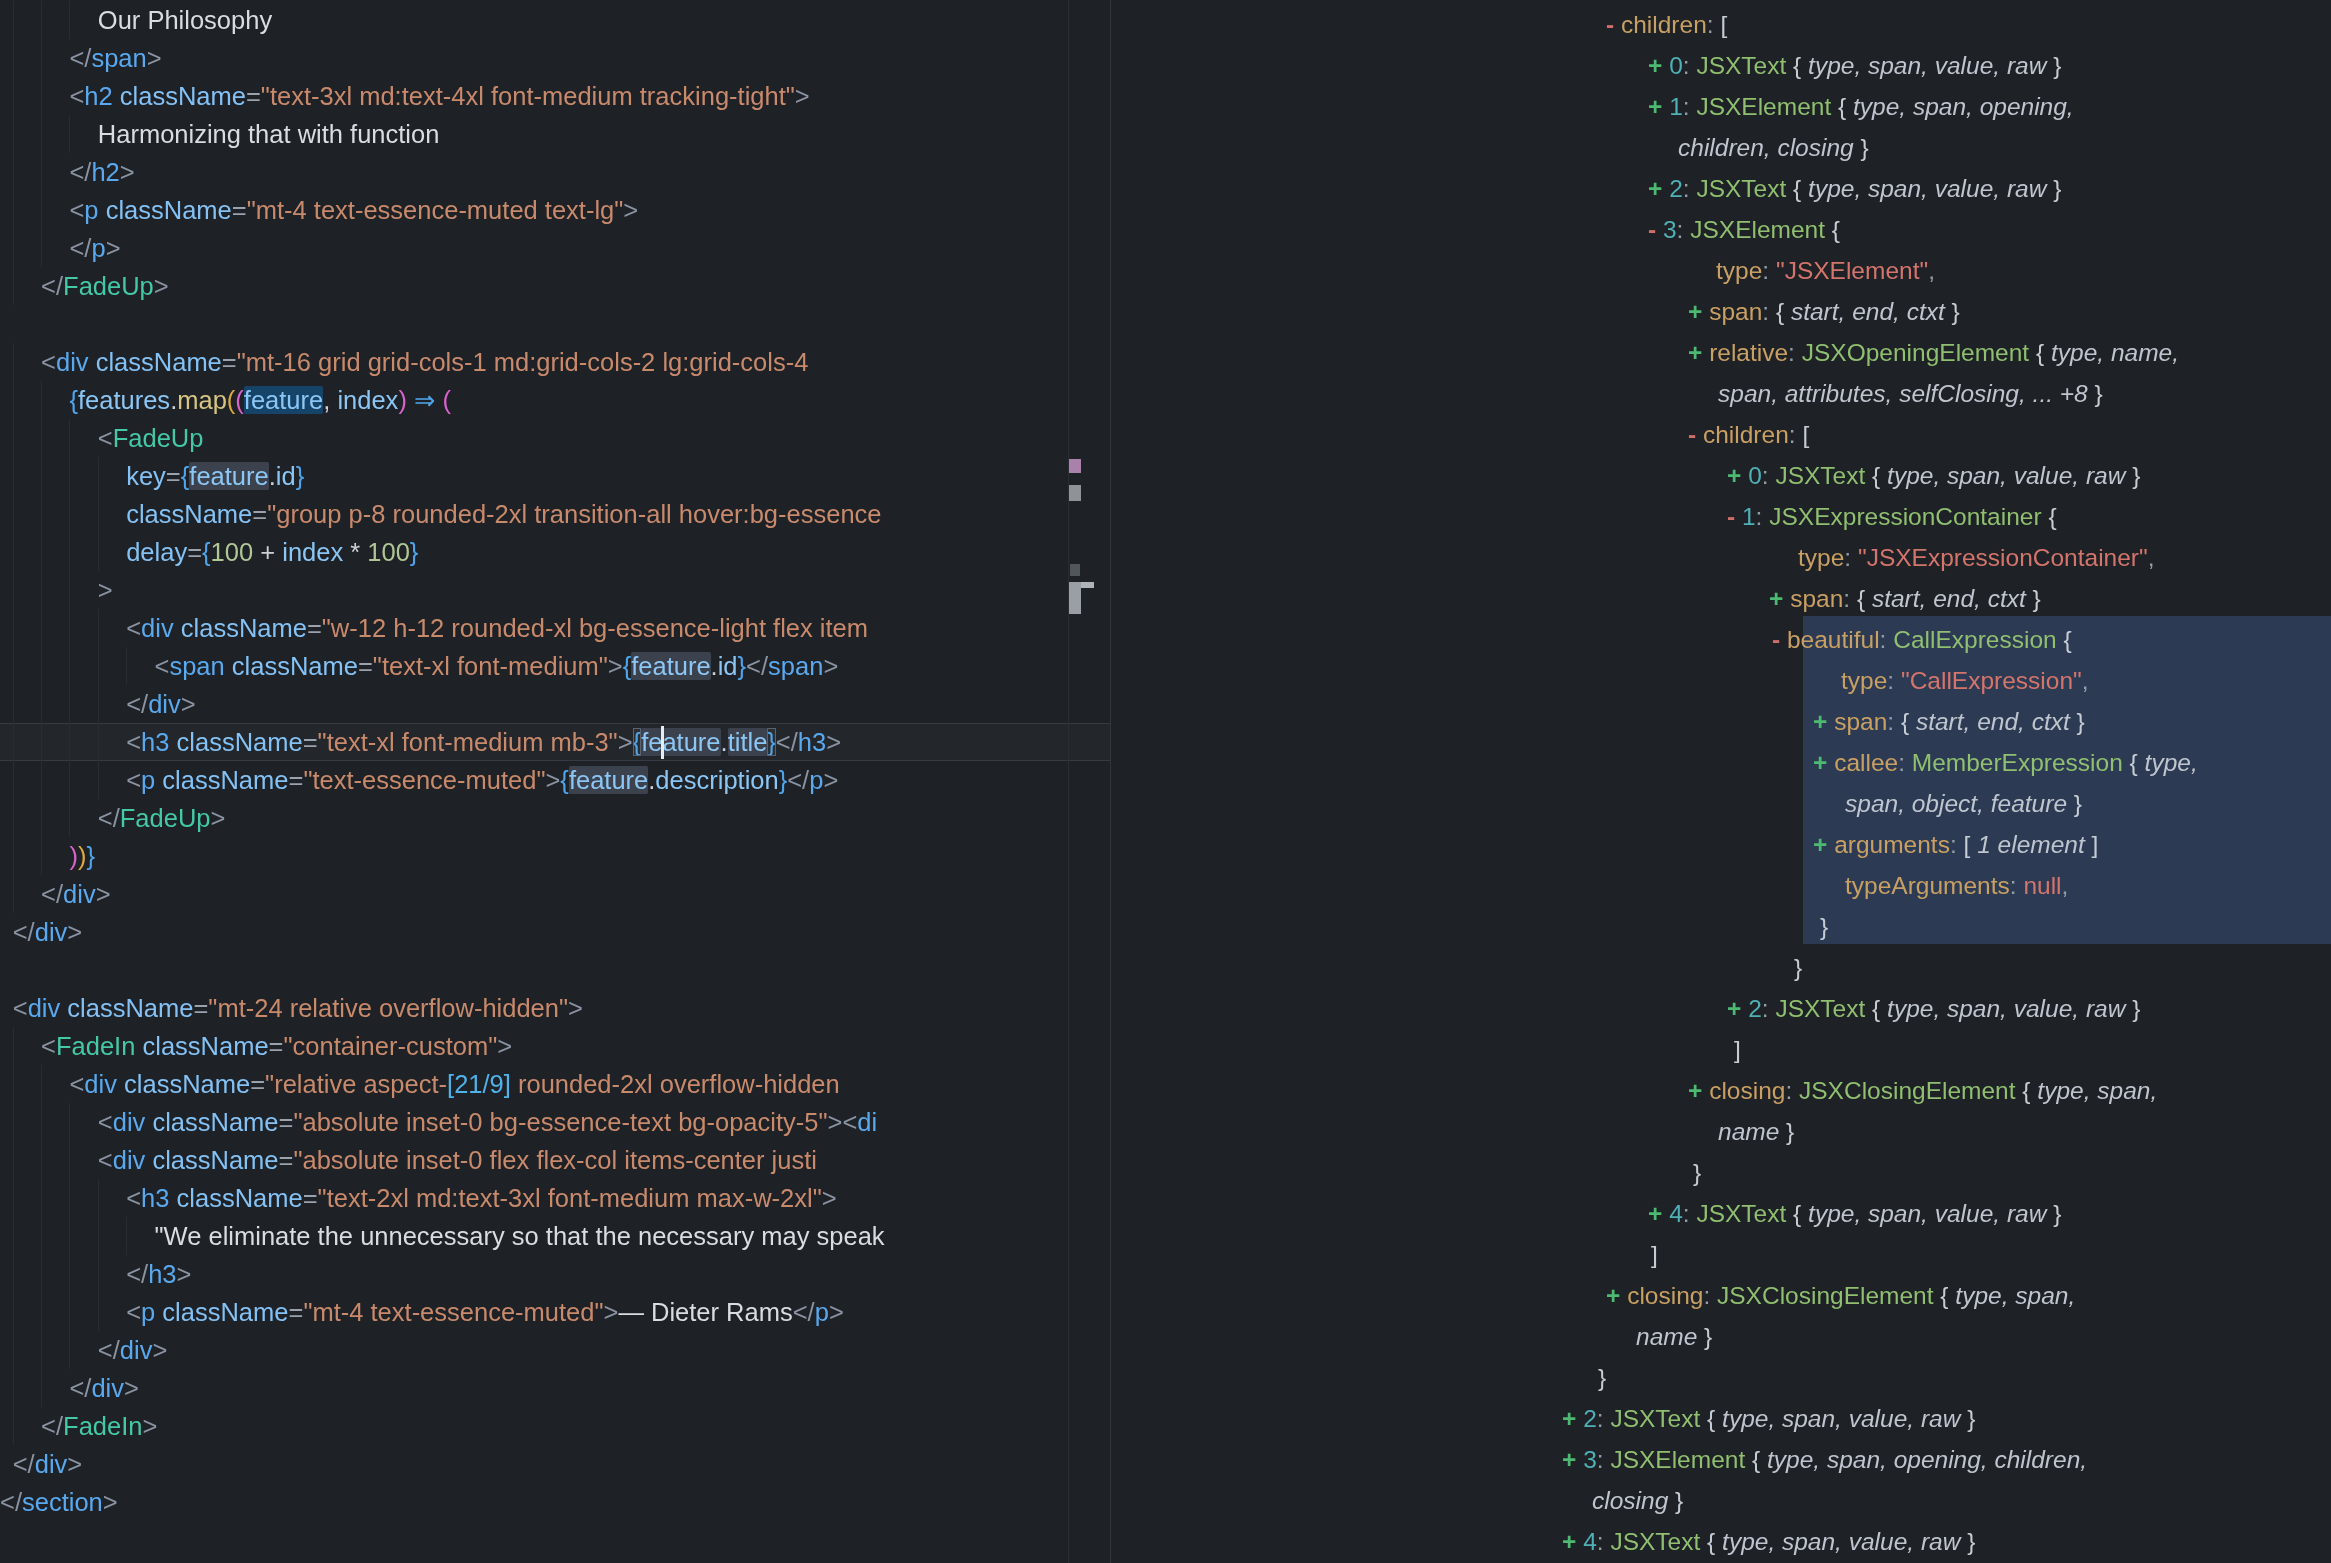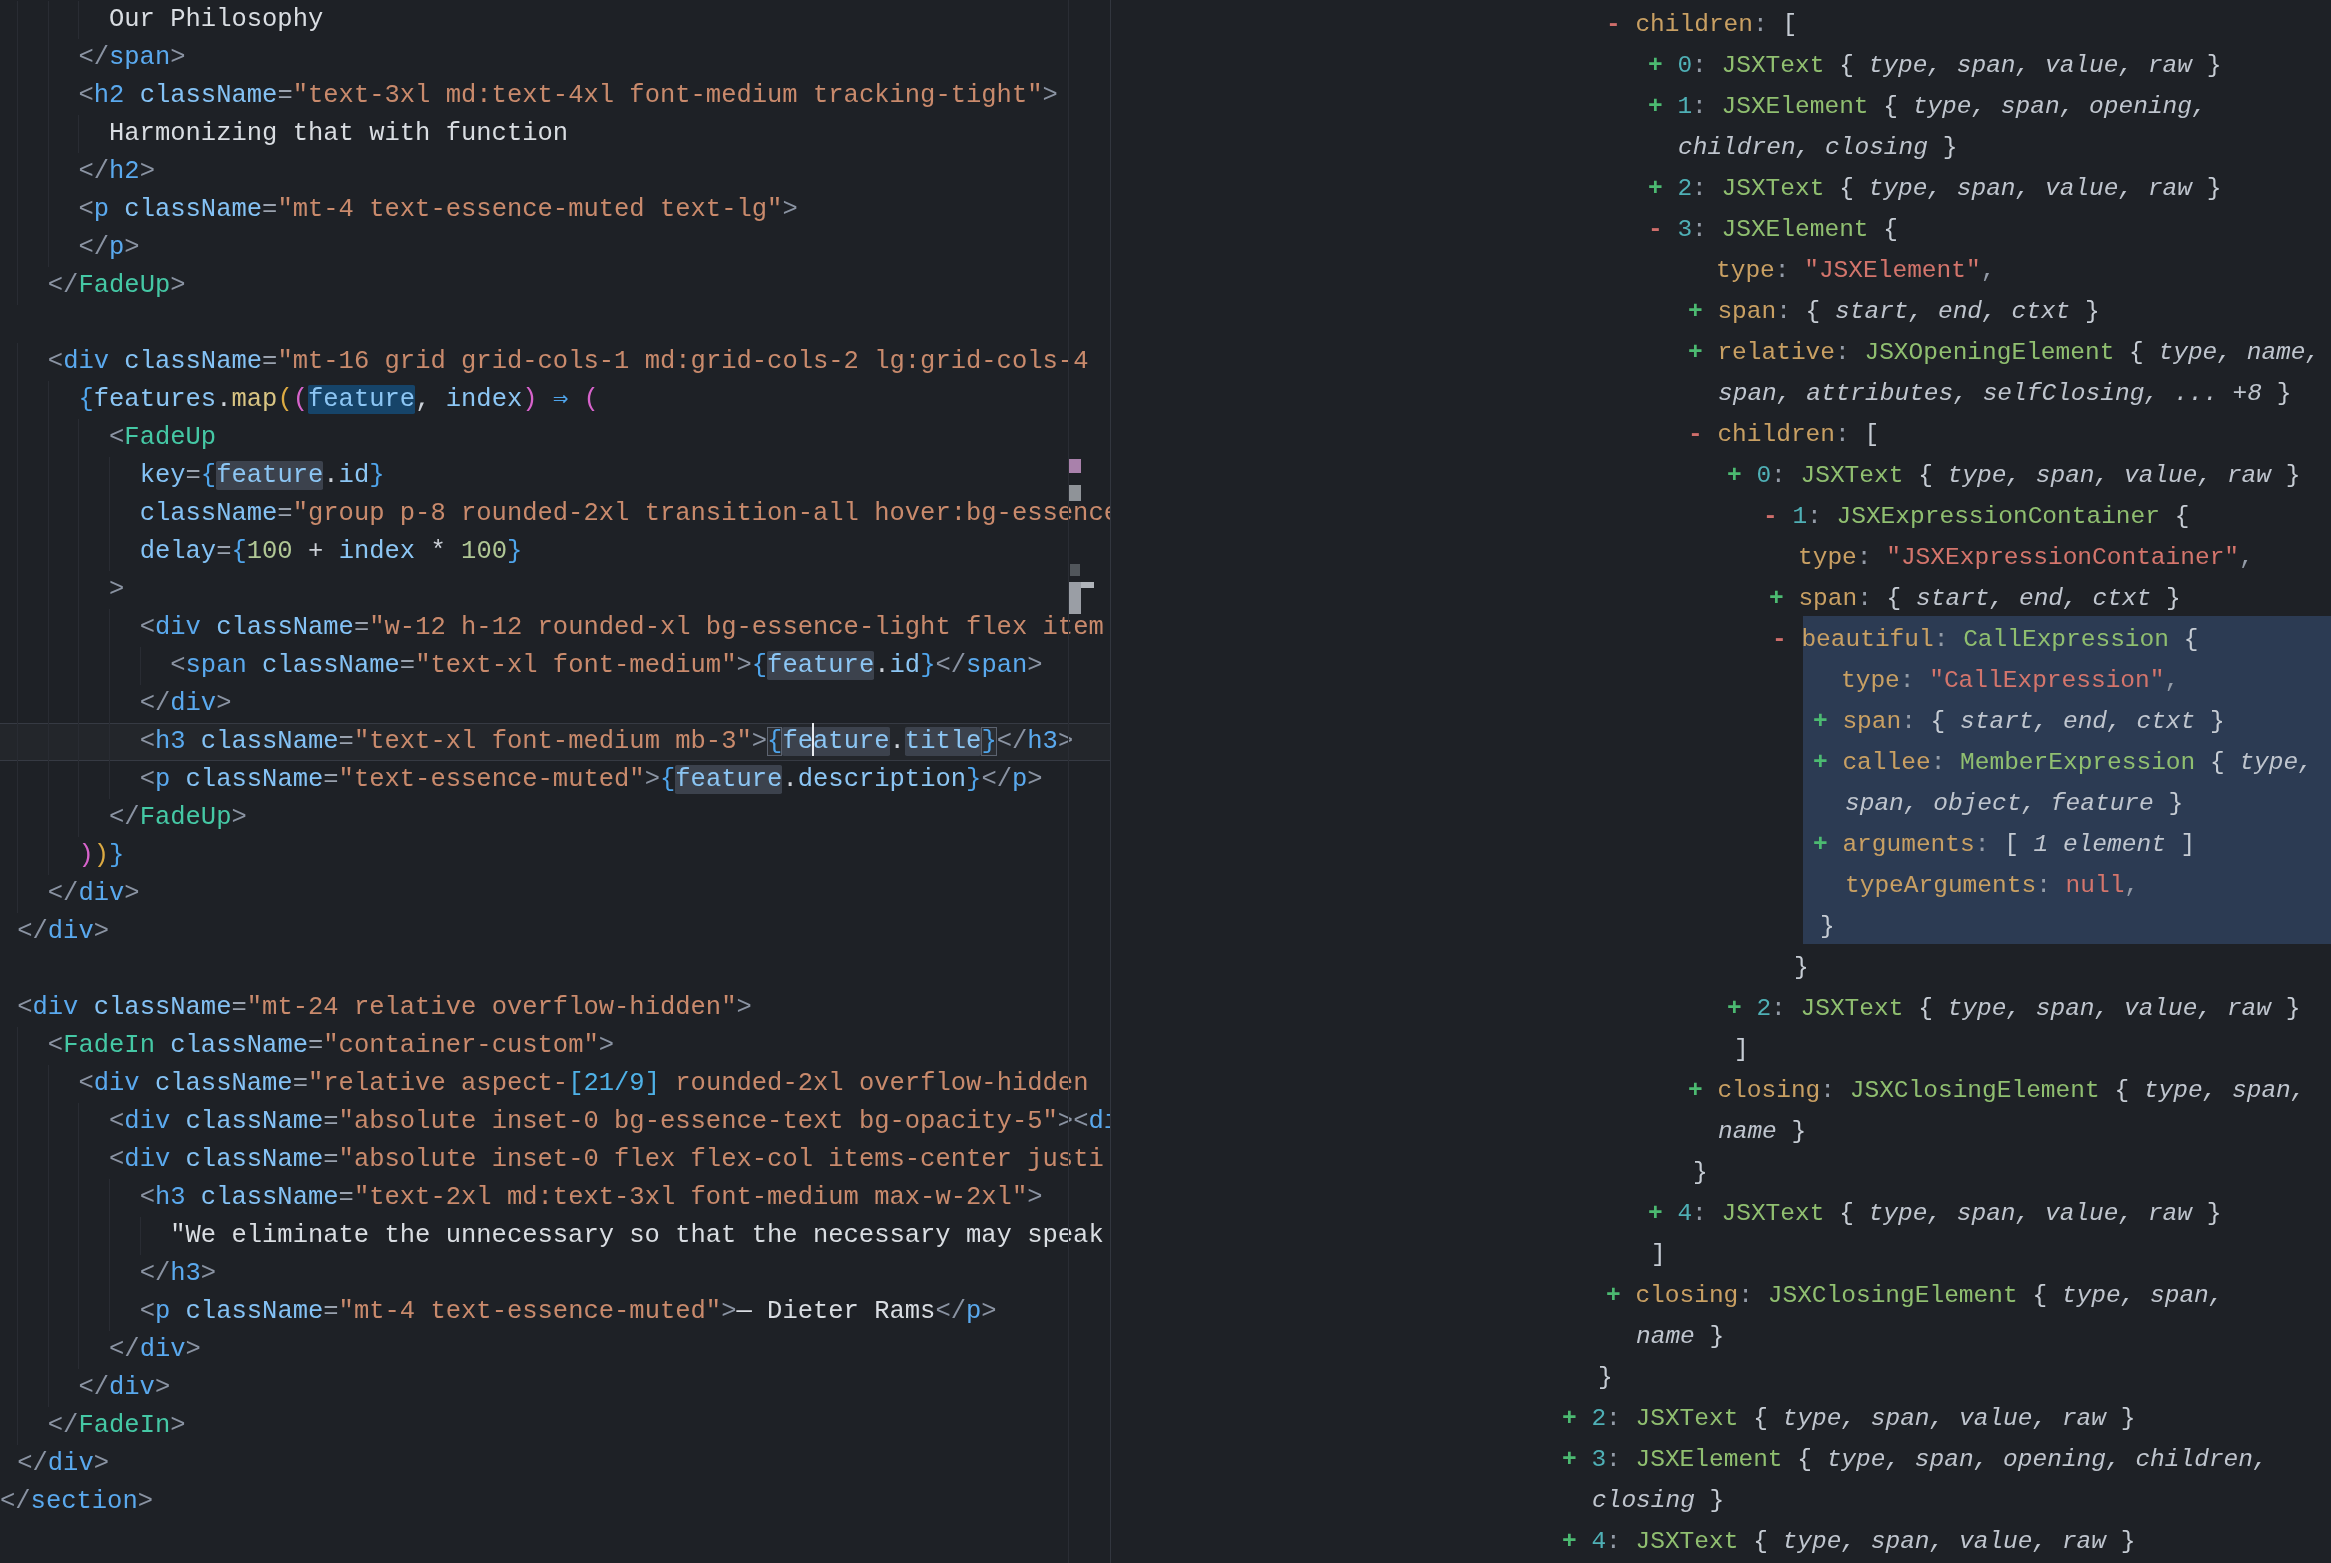--- a/index.html
+++ b/index.html
@@ -1,17 +1,17 @@
 <!DOCTYPE html>
 <html style="font-size:14.5px"><head>
 <meta charset="utf-8">
 <style>
   html,body{margin:0;padding:0;background:#1e2126;width:2331px;height:1564px;overflow:hidden}
   #stage{position:relative;width:2331px;height:1564px;background:#1e2126;
-         font-family:Liberation Mono, monospace;}
+         font-family:Liberation Sans, sans-serif;}
   
   .left{position:absolute;left:0;top:0;width:1110px;height:1564px;overflow:hidden}
   .lines{position:absolute;left:0;top:0.9px;width:100%;font-size:25.5px;line-height:38px}
   .cl{position:relative;height:38px;white-space:pre}
   .cl.cur{background:rgba(255,255,255,.025);
           box-shadow:inset 0 0.9px 0 0 #363a43, inset 0 -0.9px 0 0 #363a43}
   .guide{position:absolute;top:0;bottom:0;width:0.9px;background:#292c33}
   
   .s-punct{color:#8a93a2}
   .s-tag{color:#5aa9ee}
@@ -119,21 +119,21 @@
         <div class="al" style="padding-left: 536px;"><span class="a-plus">+ </span><span class="a-idx">1</span><span class="a-pn">:</span><span class="a-typ"> JSXElement</span><span class="a-br"> {</span><span class="a-it"> type, span, opening,</span></div>
         <div class="al" style="padding-left: 566px;"><span class="a-it">children, closing</span><span class="a-br"> }</span></div>
         <div class="al" style="padding-left: 536px;"><span class="a-plus">+ </span><span class="a-idx">2</span><span class="a-pn">:</span><span class="a-typ"> JSXText</span><span class="a-br"> {</span><span class="a-it"> type, span, value, raw</span><span class="a-br"> }</span></div>
         <div class="al" style="padding-left: 536px;"><span class="a-minus">- </span><span class="a-idx">3</span><span class="a-pn">:</span><span class="a-typ"> JSXElement</span><span class="a-br"> {</span></div>
         <div class="al" style="padding-left: 604px;"><span class="a-key">type</span><span class="a-pn">:</span><span class="a-str"> "JSXElement"</span><span class="a-pn">,</span></div>
         <div class="al" style="padding-left: 576px;"><span class="a-plus">+ </span><span class="a-key">span</span><span class="a-pn">:</span><span class="a-br"> {</span><span class="a-it"> start, end, ctxt</span><span class="a-br"> }</span></div>
         <div class="al" style="padding-left: 576px;"><span class="a-plus">+ </span><span class="a-key">relative</span><span class="a-pn">:</span><span class="a-typ"> JSXOpeningElement</span><span class="a-br"> {</span><span class="a-it"> type, name,</span></div>
         <div class="al" style="padding-left: 606px;"><span class="a-it">span, attributes, selfClosing, ... +8</span><span class="a-br"> }</span></div>
         <div class="al" style="padding-left: 576px;"><span class="a-minus">- </span><span class="a-key">children</span><span class="a-pn">:</span><span class="a-br"> [</span></div>
         <div class="al" style="padding-left: 615px;"><span class="a-plus">+ </span><span class="a-idx">0</span><span class="a-pn">:</span><span class="a-typ"> JSXText</span><span class="a-br"> {</span><span class="a-it"> type, span, value, raw</span><span class="a-br"> }</span></div>
-        <div class="al" style="padding-left: 615px; margin-left: 36px;"><span class="a-minus">- </span><span class="a-idx">1</span><span class="a-pn">:</span><span class="a-typ"> JSXExpressionContainer</span><span class="a-br"> {</span></div>
+        <div class="al" style="padding-left: 615px;"><span class="a-minus">- </span><span class="a-idx">1</span><span class="a-pn">:</span><span class="a-typ"> JSXExpressionContainer</span><span class="a-br"> {</span></div>
         <div class="al" style="padding-left: 686px;"><span class="a-key">type</span><span class="a-pn">:</span><span class="a-str"> "JSXExpressionContainer"</span><span class="a-pn">,</span></div>
         <div class="al" style="padding-left: 657px;"><span class="a-plus">+ </span><span class="a-key">span</span><span class="a-pn">:</span><span class="a-br"> {</span><span class="a-it"> start, end, ctxt</span><span class="a-br"> }</span></div>
         <div class="al" style="padding-left: 660px;"><span class="a-minus">- </span><span class="a-key">beautiful</span><span class="a-pn">:</span><span class="a-typ"> CallExpression</span><span class="a-br"> {</span></div>
         <div class="al" style="padding-left: 729px;"><span class="a-key">type</span><span class="a-pn">:</span><span class="a-str"> "CallExpression"</span><span class="a-pn">,</span></div>
         <div class="al" style="padding-left: 701px;"><span class="a-plus">+ </span><span class="a-key">span</span><span class="a-pn">:</span><span class="a-br"> {</span><span class="a-it"> start, end, ctxt</span><span class="a-br"> }</span></div>
         <div class="al" style="padding-left: 701px;"><span class="a-plus">+ </span><span class="a-key">callee</span><span class="a-pn">:</span><span class="a-typ"> MemberExpression</span><span class="a-br"> {</span><span class="a-it"> type,</span></div>
         <div class="al" style="padding-left: 733px;"><span class="a-it">span, object, feature</span><span class="a-br"> }</span></div>
         <div class="al" style="padding-left: 701px;"><span class="a-plus">+ </span><span class="a-key">arguments</span><span class="a-pn">:</span><span class="a-br"> [</span><span class="a-it"> 1 element</span><span class="a-br"> ]</span></div>
         <div class="al" style="padding-left: 733px;"><span class="a-key">typeArguments</span><span class="a-pn">:</span><span class="a-kw"> null</span><span class="a-pn">,</span></div>
         <div class="al" style="padding-left: 708px;"><span class="a-br">}</span></div>

